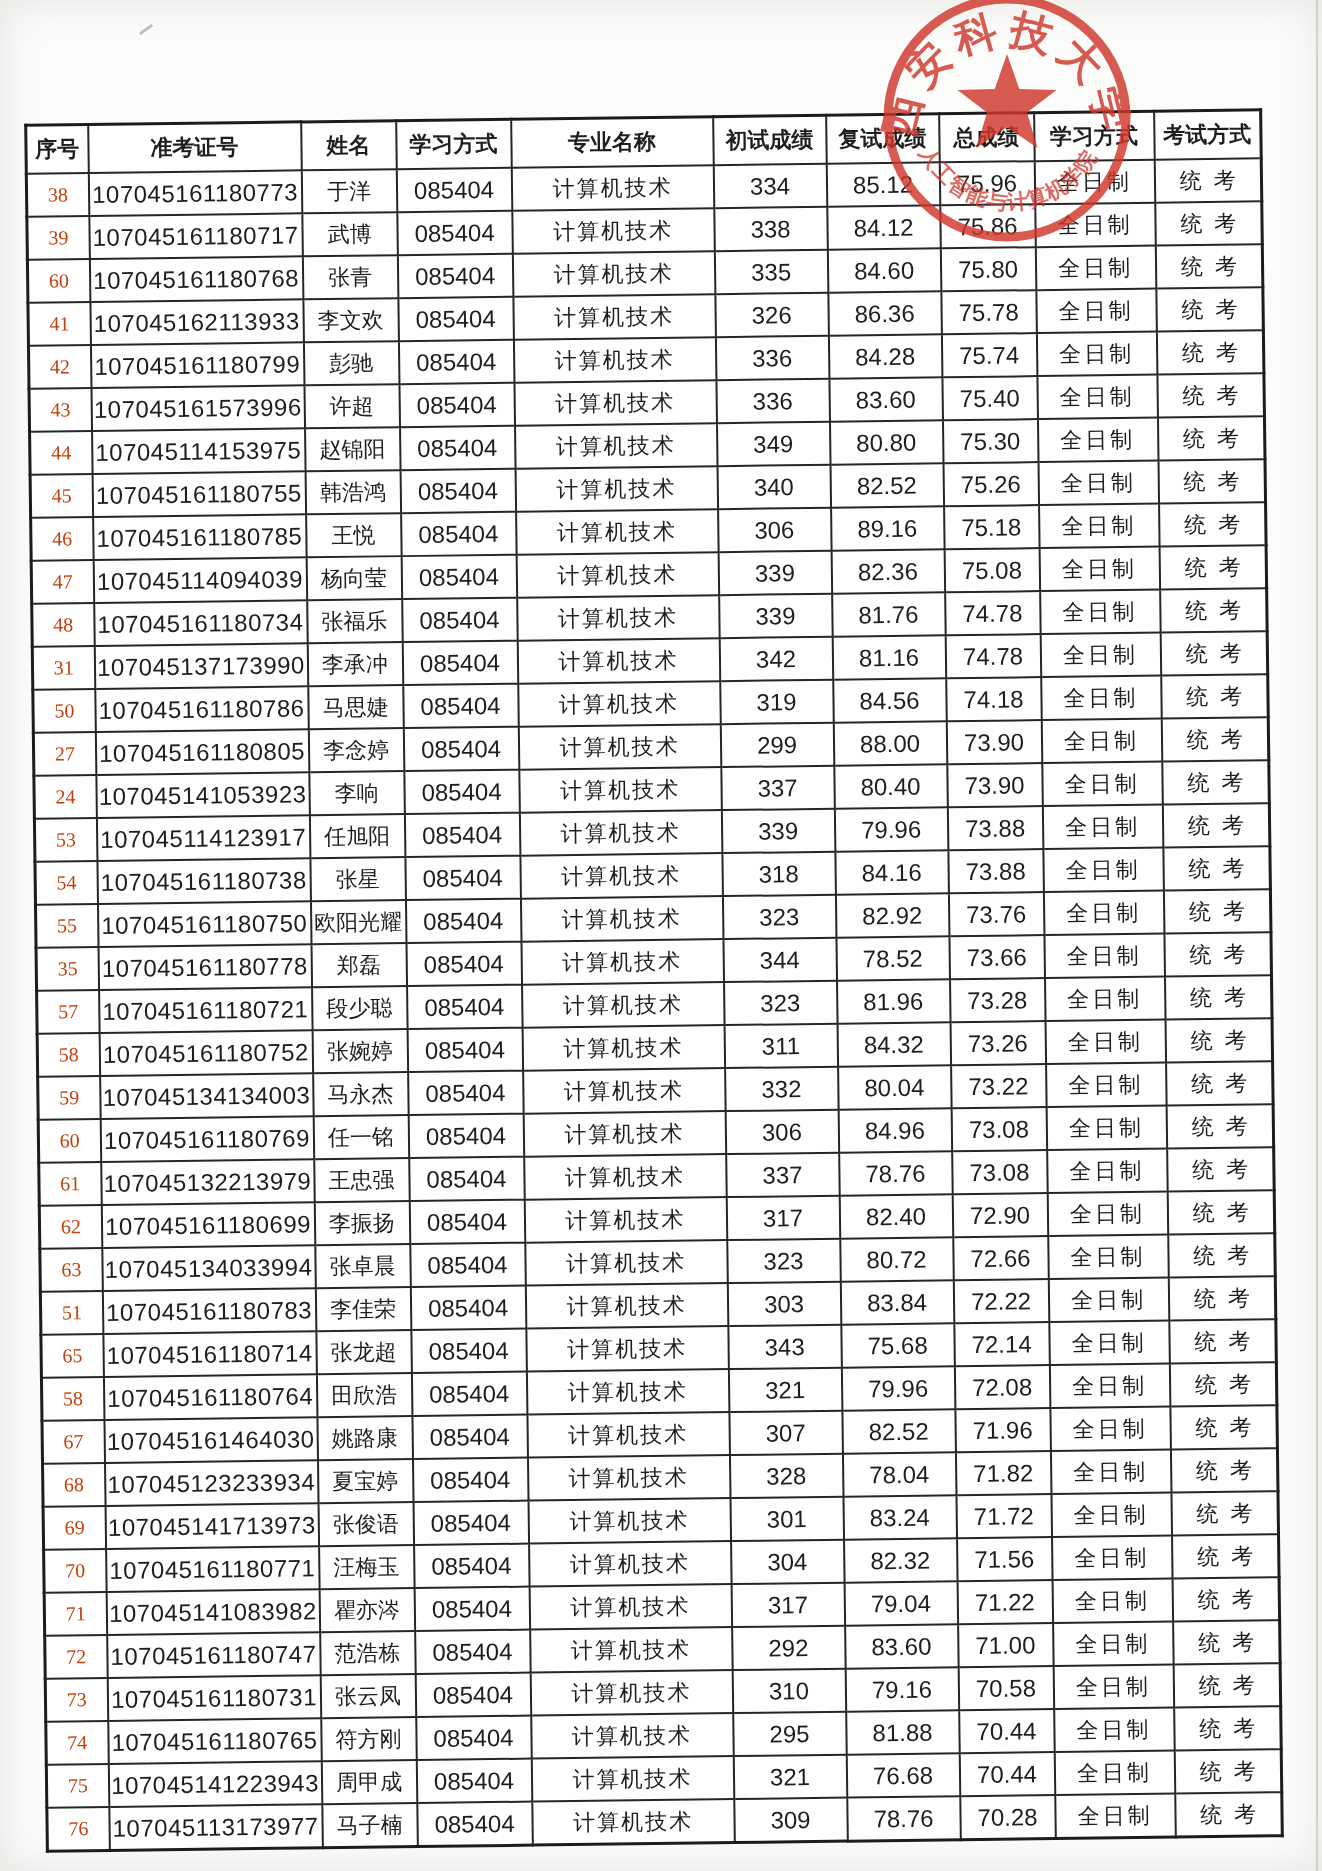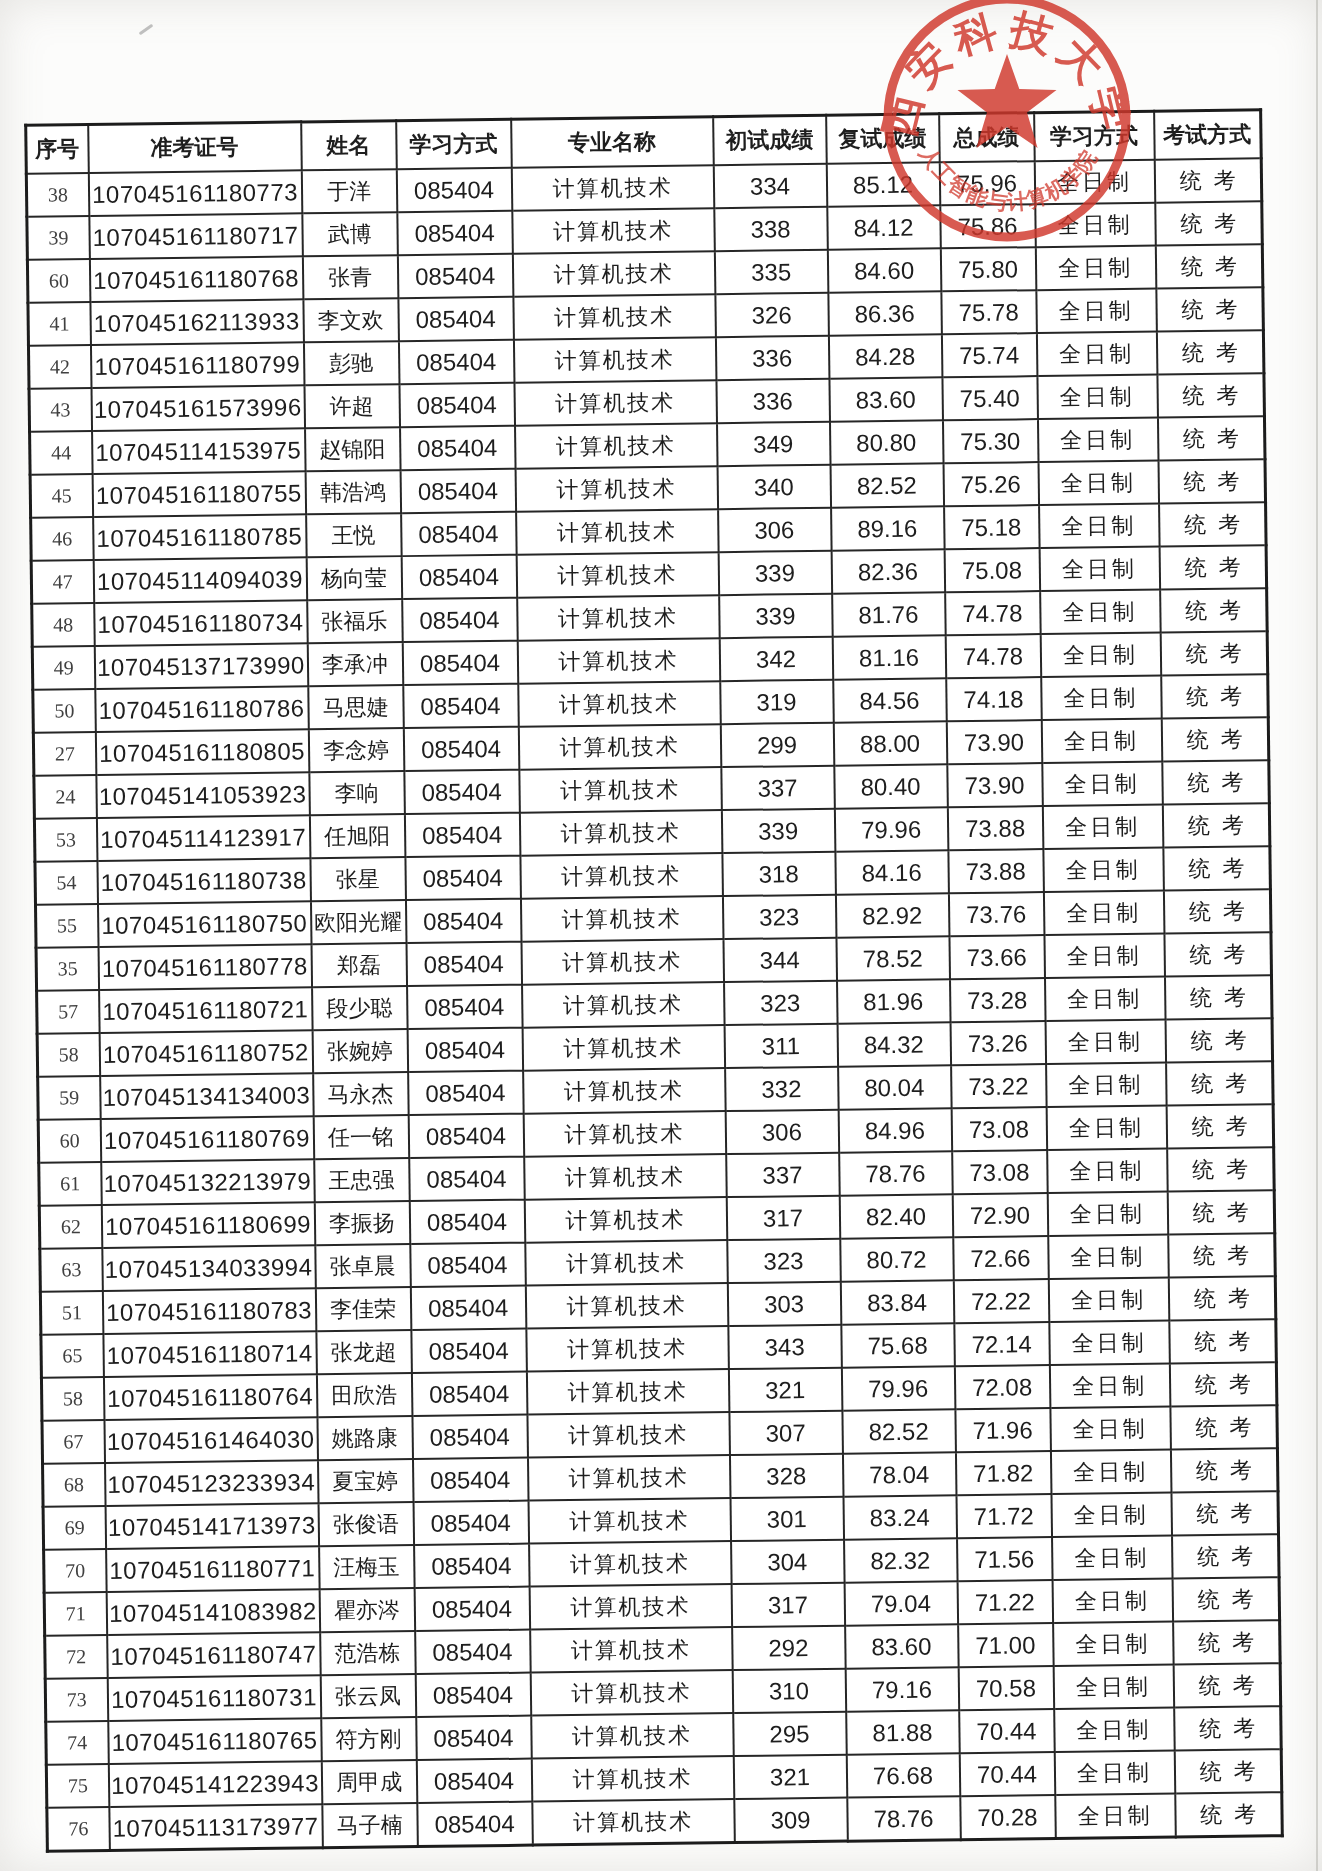--- a/index.html
+++ b/index.html
@@ -28,21 +28,21 @@
     border:2px solid #262626;
     text-align:center;vertical-align:middle;
     padding:0;overflow:hidden;white-space:nowrap;
     color:#1e1e1e;background:#fff;
   }
   .results-table th{
     height:46px;font-size:22px;font-weight:bold;
     font-family:"Liberation Sans", sans-serif;
   }
   .results-table td{height:41px;}
-  td.c0{font-family:"Liberation Serif", serif;font-size:20px;color:#404040;}
+  td.c0{font-family:"Liberation Serif", serif;font-size:20px;color:#c2410c;}
   td.c1{font-size:24px;letter-spacing:.5px;}
   td.c2{font-size:22px;font-family:"Liberation Serif", serif;}
   td.c3{font-size:24px;}
   td.c4{font-size:22px;font-family:"Liberation Serif", serif;letter-spacing:2px;}
   td.c5,td.c6,td.c7{font-size:24px;}
   td.c8{font-size:22px;font-family:"Liberation Serif", serif;letter-spacing:3px;}
   td.c9{font-size:22px;font-family:"Liberation Serif", serif;letter-spacing:12px;padding-left:12px;}
   .stamp{
     position:absolute;left:852px;top:-12px;width:310px;height:280px;
     opacity:.82;pointer-events:none;z-index:5;
@@ -209,21 +209,21 @@
         <td class="c2">张福乐</td>
         <td class="c3">085404</td>
         <td class="c4">计算机技术</td>
         <td class="c5">339</td>
         <td class="c6">81.76</td>
         <td class="c7">74.78</td>
         <td class="c8">全日制</td>
         <td class="c9">统考</td>
       </tr>
       <tr>
-        <td class="c0">49</td>
+        <td class="c0">31</td>
         <td class="c1">107045137173990</td>
         <td class="c2">李承冲</td>
         <td class="c3">085404</td>
         <td class="c4">计算机技术</td>
         <td class="c5">342</td>
         <td class="c6">81.16</td>
         <td class="c7">74.78</td>
         <td class="c8">全日制</td>
         <td class="c9">统考</td>
       </tr>

